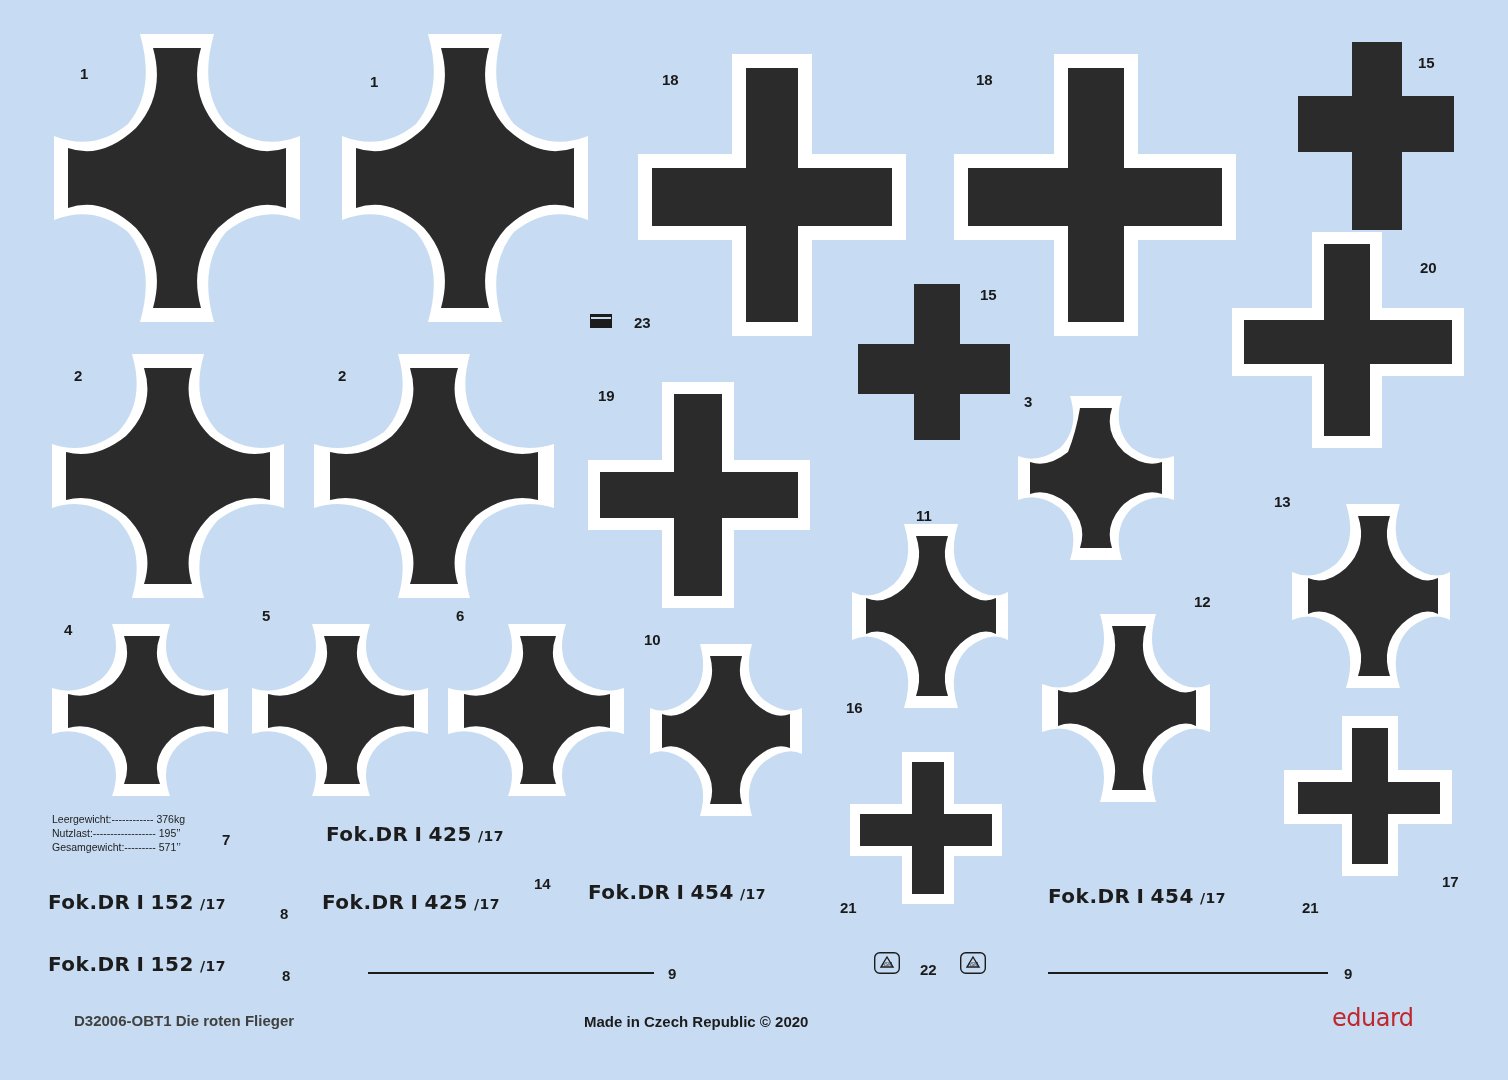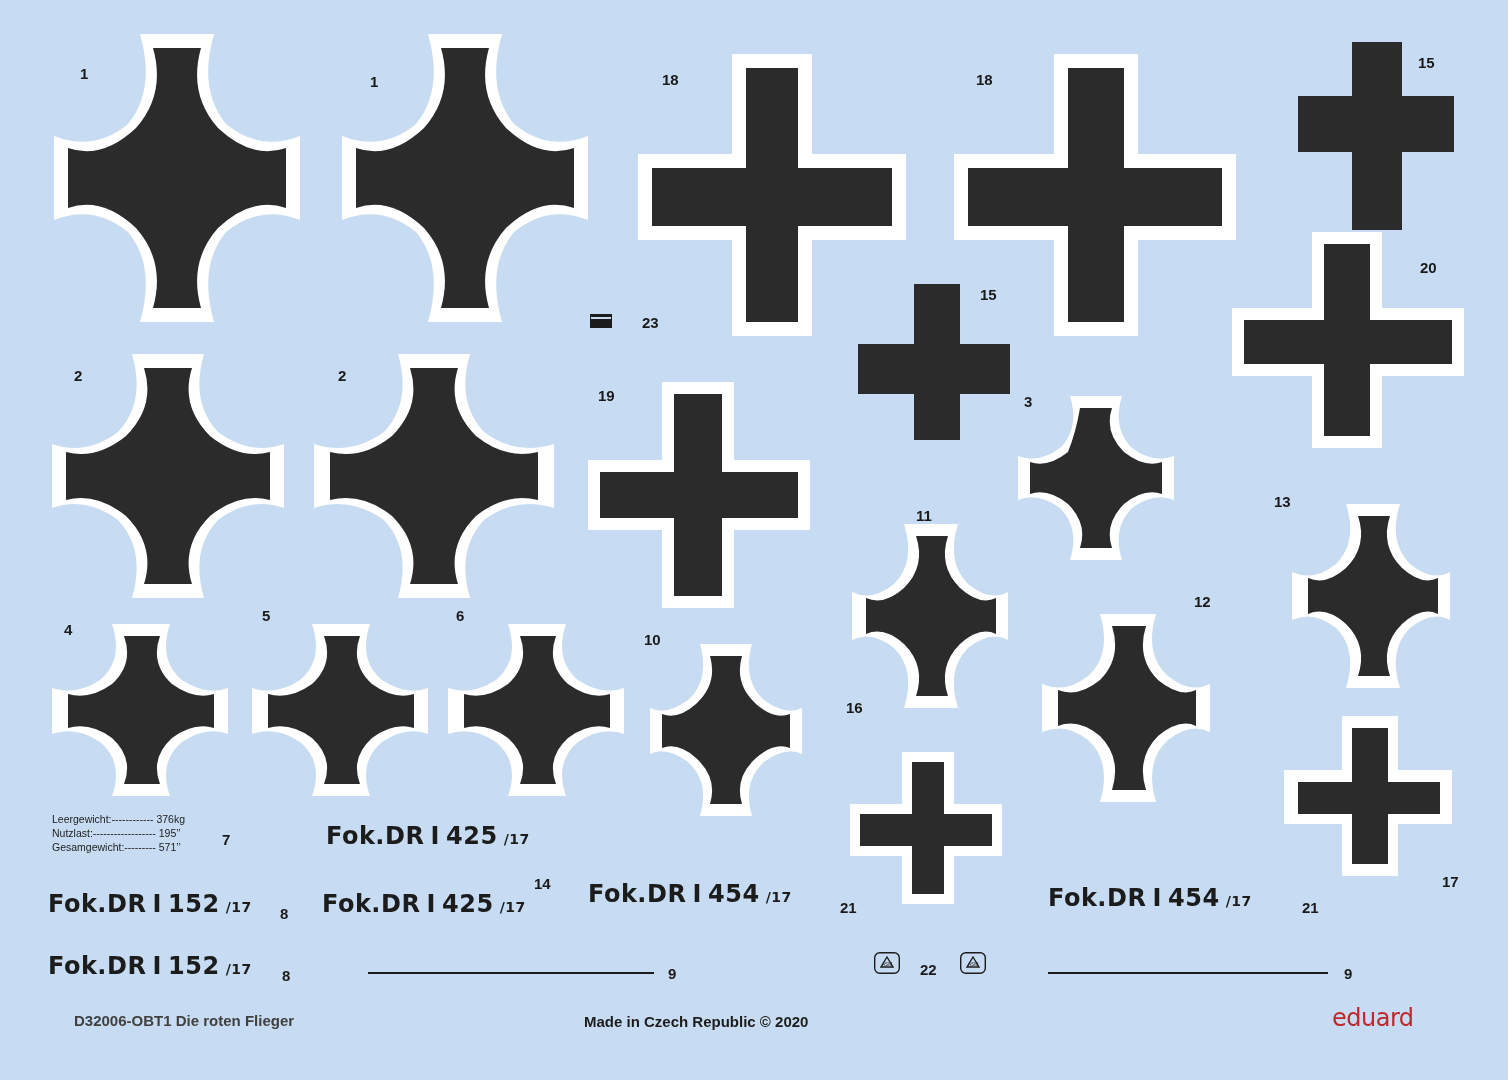--- a/index.html
+++ b/index.html
@@ -50,21 +50,21 @@
   .txtdecal {
     position: absolute;
     color: #1c1c1c;
     white-space: nowrap;
   }
   .fok {
     font-family: "DejaVu Sans", sans-serif;
     font-weight: bold;
     letter-spacing: 0.5px;
   }
-  .fok .big { font-size: 24px; }
+  .fok .big { font-size: 20px; }
   .fok .sml { font-size: 14px; }
 
   .weights {
     position: absolute;
     font-family: "Liberation Sans", sans-serif;
     font-size: 10.5px;
     color: #1c1c1c;
     line-height: 1.35;
     white-space: nowrap;
   }
@@ -168,21 +168,21 @@
     </svg>
     <svg class="ink" viewBox="0 0 240 224">
       <path d="M96 16 H142 V92 H224 V136 H142 V208 H96 V136 H16 V92 H96 Z" fill="#2b2b2b"></path>
     </svg>
   </div>
   <div class="num" style="left:1420px; top:243px;margin-top:17px;">20</div>
 
   <div class="stencil-box" style="left:590px; top:314px;">
       <i></i>
     </div>
-  <div class="num" style="left:634px; top:315px;margin-left:8px;">23</div>
+  <div class="num" style="left:634px; top:315px;">23</div>
 
   <svg class="decal" style="left:856px; top:282px; width:156px; height:160px;" viewBox="0 0 156 160">
     <path d="M58 2 H104 V62 H154 V112 H104 V158 H58 V112 H2 V62 H58 Z" fill="#2b2b2b"></path>
   </svg>
   <div class="num" style="left:980px; top:287px;">15</div>
 
   <div class="cross-wrap" style="left:48px; top:350px; width:240px; height:252px;">
     <svg class="halo" viewBox="0 0 240 252">
       <path d="M84 4 L156 4 Q142 52 170 82 Q202 106 236 94 L236 158 Q202 146 170 170 Q142 200 156 248 L84 248 Q98 200 70 170 Q38 146 4 158 L4 94 Q38 106 70 82 Q98 52 84 4 Z" fill="#ffffff"></path>
     </svg>

